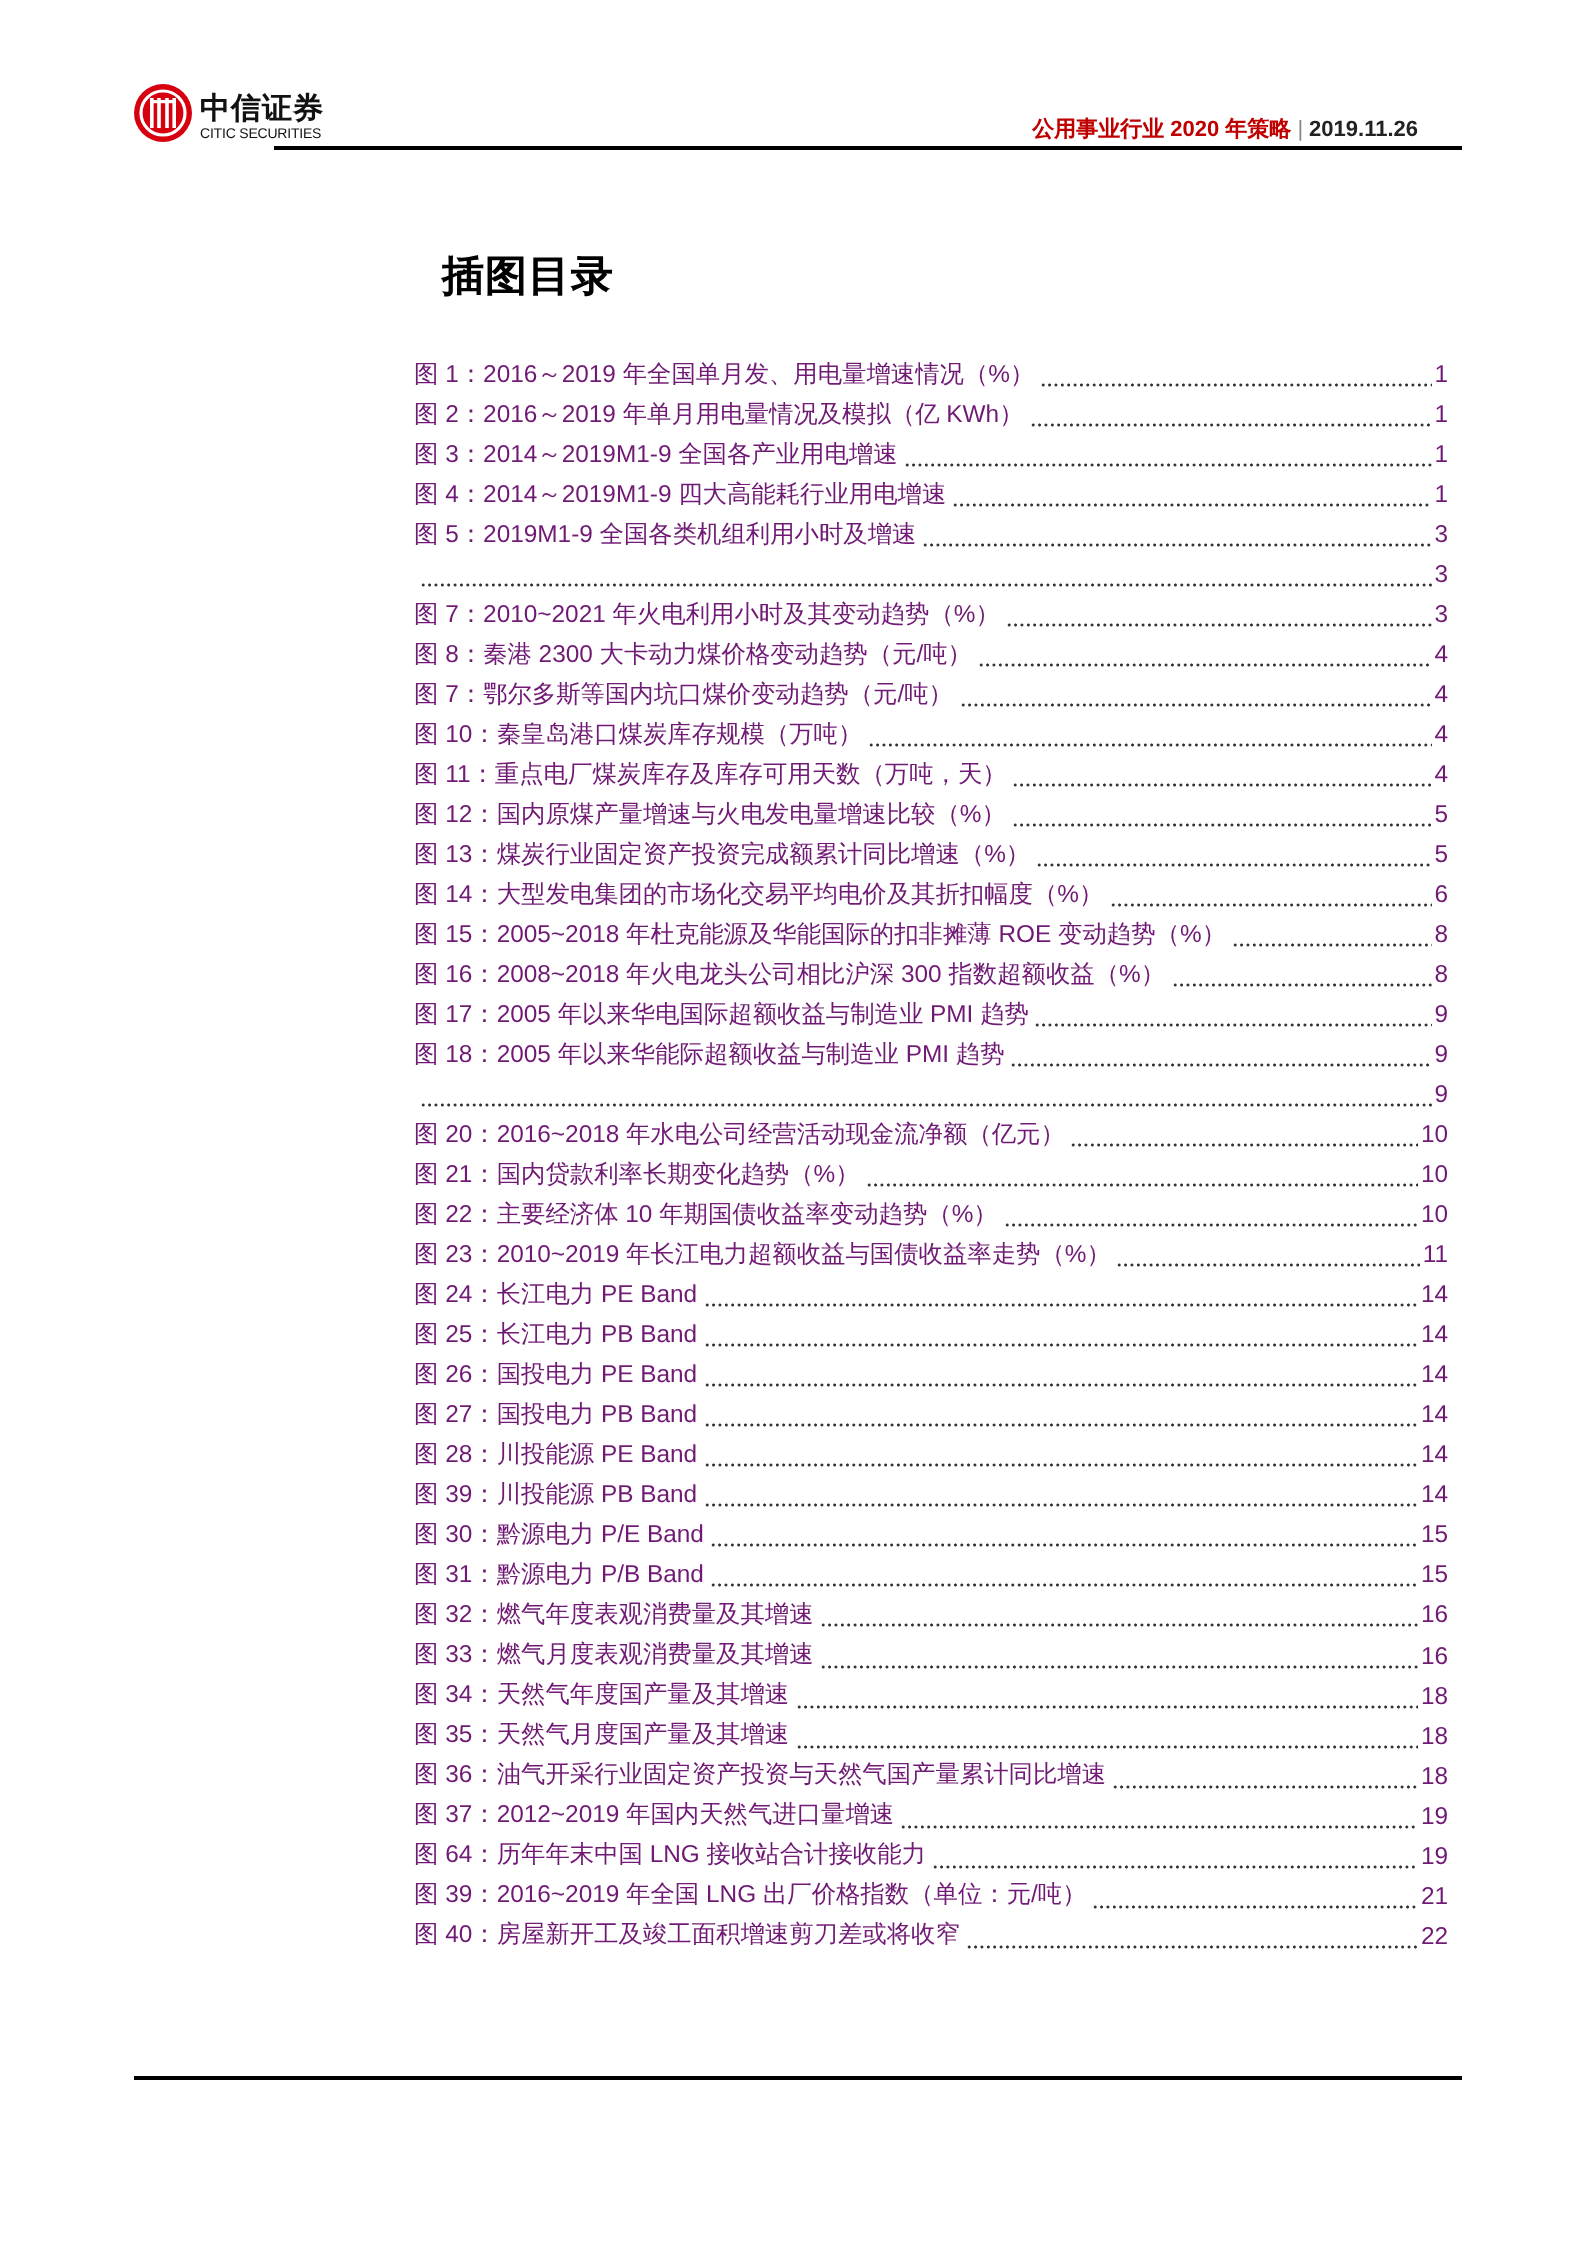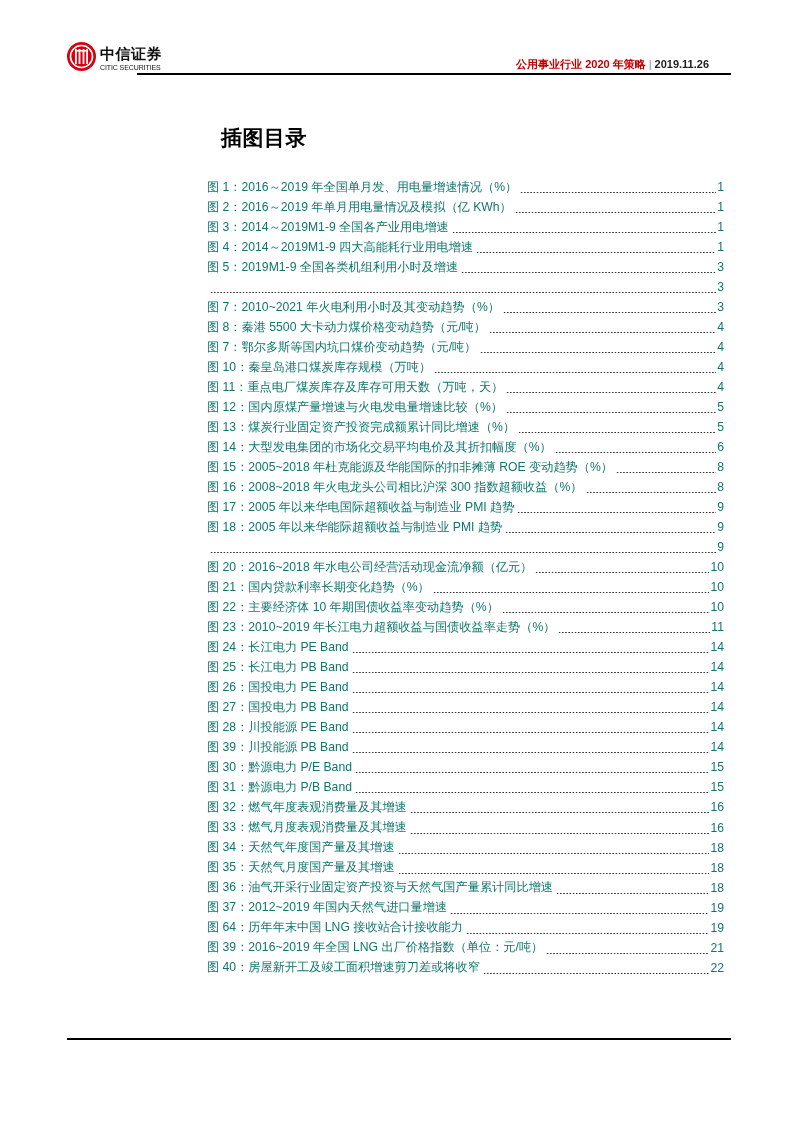--- a/index.html
+++ b/index.html
@@ -14,21 +14,21 @@
 
   .header-meta { position: absolute; right: 84px; top: 57px; font-family: "Liberation Sans", sans-serif; font-size: 11px; font-weight: bold; white-space: nowrap; }
   .header-report { color: #c00000; }
   .header-sep { color: #888; font-weight: normal; margin: 0 3px; }
   .header-date { color: #222; }
   .header-rule { position: absolute; left: 137px; top: 73px; width: 594px; height: 2px; background: #000; }
 
   .toc-title { position: absolute; left: 221px; top: 124px; font-size: 21px; font-weight: bold; letter-spacing: 0.5px; }
 
   .toc-list { position: absolute; left: 207px; top: 177px; width: 517px; }
-  .toc-row { height: 20.03px; display: flex; align-items: center; font-family: "Liberation Sans", "DejaVu Sans", sans-serif; font-size: 12.2px; color: #0f766e; white-space: nowrap; }
+  .toc-row { height: 20.03px; display: flex; align-items: center; font-family: "Liberation Sans", "DejaVu Sans", sans-serif; font-size: 12.2px; color: #701a75; white-space: nowrap; }
   .toc-label { flex: none; }
   .toc-dots { flex: 1 1 auto; overflow: hidden; margin: 0 1px 0 3px; height: 12px; position: relative; top: 1px; background-image: radial-gradient(circle, #333 0.65px, transparent 0.9px); background-size: 3.2px 3px; background-repeat: repeat-x; background-position: left bottom; }
   .toc-page { flex: none; text-align: right; }
 
   .footer-rule { position: absolute; left: 67px; top: 1038px; width: 664px; height: 1.5px; background: #000; }
 </style>
 </head>
 <body>
 
 <div class="logo">
@@ -84,21 +84,21 @@
   <div class="toc-row">
       <span class="toc-dots"></span>
       <span class="toc-page">3</span>
     </div>
   <div class="toc-row">
       <span class="toc-label">图 7：2010~2021 年火电利用小时及其变动趋势（%）</span>
       <span class="toc-dots"></span>
       <span class="toc-page">3</span>
     </div>
   <div class="toc-row">
-      <span class="toc-label">图 8：秦港 5500 大卡动力煤价格变动趋势（元/吨）</span>
+      <span class="toc-label">图 8：秦港 2300 大卡动力煤价格变动趋势（元/吨）</span>
       <span class="toc-dots"></span>
       <span class="toc-page">4</span>
     </div>
   <div class="toc-row">
       <span class="toc-label">图 7：鄂尔多斯等国内坑口煤价变动趋势（元/吨）</span>
       <span class="toc-dots"></span>
       <span class="toc-page">4</span>
     </div>
   <div class="toc-row">
       <span class="toc-label">图 10：秦皇岛港口煤炭库存规模（万吨）</span>

